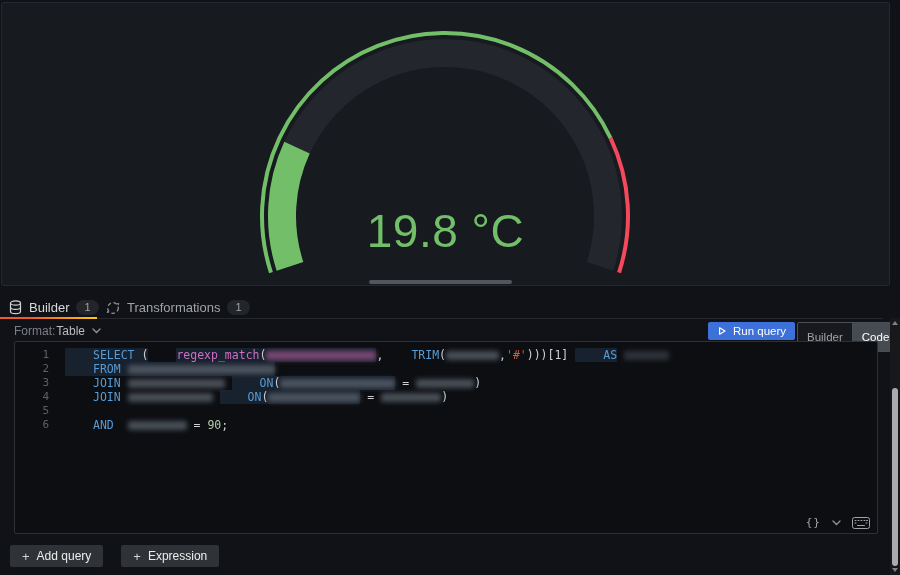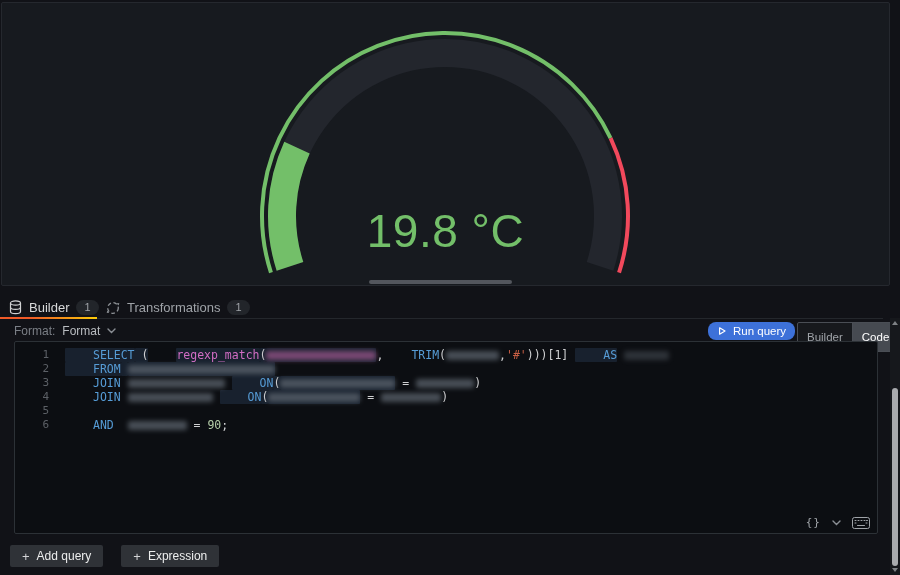--- a/index.html
+++ b/index.html
@@ -37,28 +37,28 @@
   .tab-badge {
     background:#22252a; color:#9fa3a8; font-size:11px; line-height:15px;
     padding:0 8px; border-radius:9px;
   }
   .tab-underline {
     position:absolute; left:0; top:317px; width:97px; height:2px;
     background:linear-gradient(90deg,#f05a28 30%,#fbca0a 99%);
   }
   
   .toolbar { position:absolute; left:0; top:321px; width:883px; height:20px; }
-  .format-group { position:absolute; left:14px; top:3px; display:flex; align-items:flex-end; gap:7px; }
+  .format-group { position:absolute; left:14px; top:3px; display:flex; align-items:flex-end; gap:1px; }
   .format-label { font-size:12px; color:#7b7f86; }
   .format-select { display:flex; align-items:center; gap:7px; cursor:pointer; }
   .format-value { font-size:12px; color:#b9bcc0; }
   .run-query-btn {
     position:absolute; left:708px; top:1px; height:18px; padding:0 9px;
     display:flex; align-items:center; gap:6px; background:#3d71d9; border:none;
-    border-radius:8px; color:#fff; font-size:11.5px; font-weight:500;
+    border-radius:2px; color:#fff; font-size:11.5px; font-weight:500;
     font-family:"Liberation Sans", sans-serif; cursor:pointer;
   }
   .radio-group {
     position:absolute; left:797px; top:1px; height:30px; display:flex;
     border:1px solid #4a4e55; border-radius:2px; background:#17191d; overflow:hidden;
   }
   .radio-seg { padding:0 9px; display:flex; align-items:center; font-size:11.5px; color:#9fa3a8; cursor:pointer; }
   .radio-seg.active { background:#464a51; color:#fff; font-weight:500; border-left:1px solid #4a4e55; }
   
   .editor {
@@ -139,21 +139,21 @@
       <span class="tab-label">Transformations</span>
       <span class="tab-badge">1</span>
     </div>
   </nav>
   <div class="tab-underline"></div>
 
   <div class="toolbar">
     <div class="format-group">
       <span class="format-label">Format:</span>
       <span class="format-select">
-        <span class="format-value">Format</span>
+        <span class="format-value">Table</span>
         <svg class="icon" width="9" height="6" viewBox="0 0 9 6" fill="none" stroke="#8a8e94" stroke-width="1.4" stroke-linecap="round">
           <path d="M1 1 l3.5 3.5 L8 1"></path>
         </svg>
       </span>
     </div>
     <button class="run-query-btn">
       <svg class="icon" width="10" height="10" viewBox="0 0 10 10" fill="none" stroke="#fff" stroke-width="1.2" stroke-linejoin="round">
         <path d="M2.6 1.8 L8 5 L2.6 8.2 Z"></path>
       </svg>
       <span>Run query</span>

